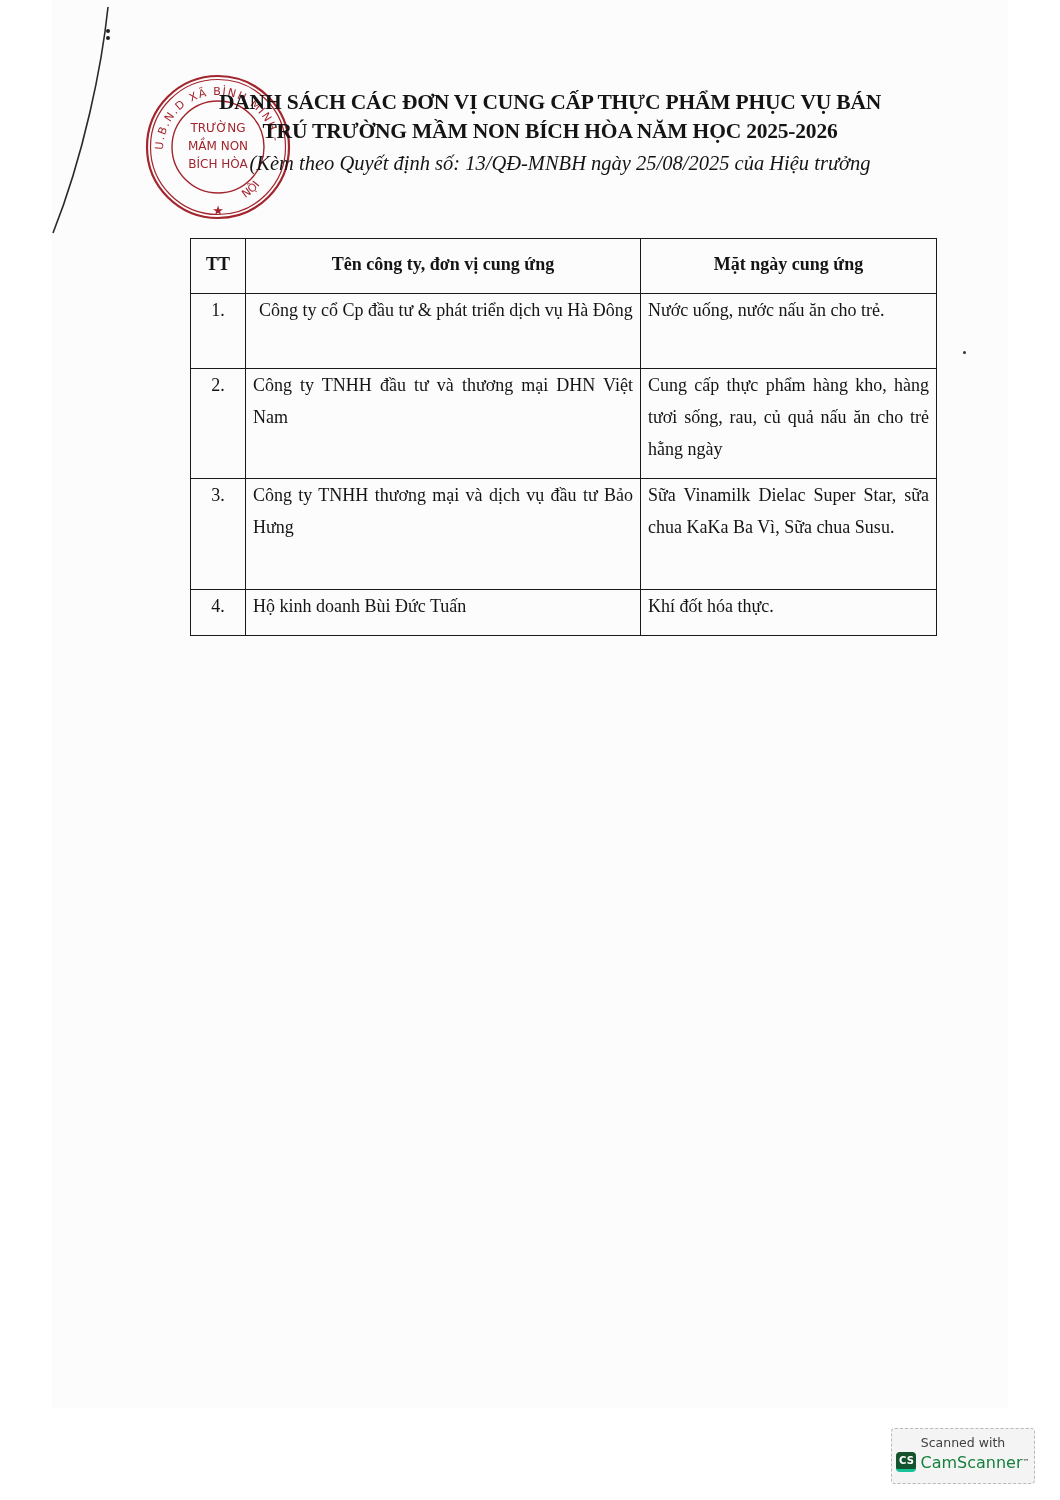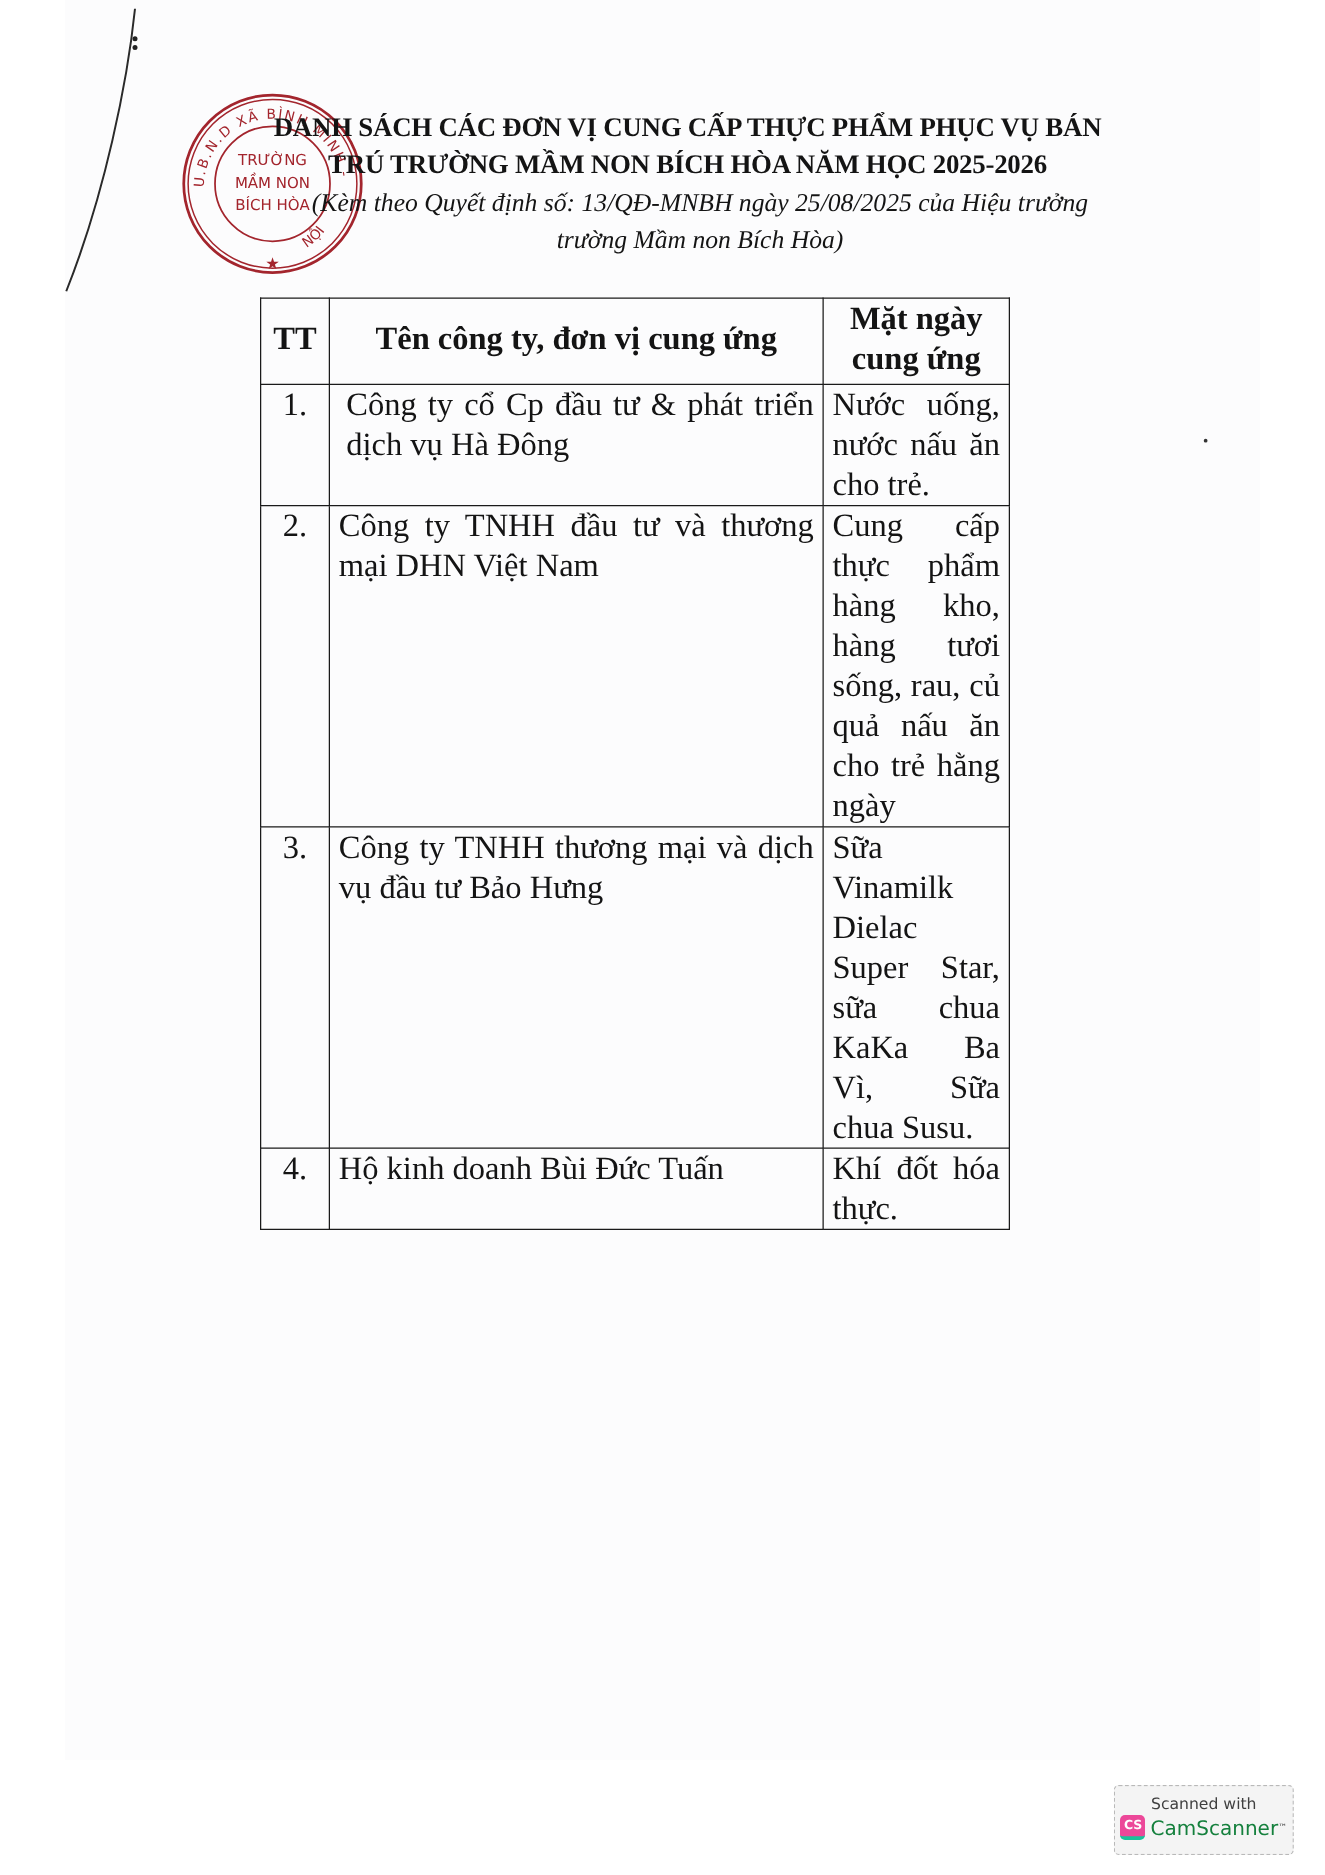--- a/index.html
+++ b/index.html
@@ -22,41 +22,41 @@
   .title {
     position: absolute; left: 160px; top: 88px; width: 780px;
     text-align: center; font-weight: bold; font-size: 21.5px; line-height: 29px;
     letter-spacing: -0.2px;
   }
   .subtitle {
     position: absolute; left: 170px; top: 149px; width: 780px;
     text-align: center; font-style: italic; font-size: 20.5px; line-height: 29px;
   }
   table.suppliers {
-    position: absolute; left: 208px; top: 238px; width: 600px;
-    border-collapse: collapse; font-size: 26px; line-height: 32px;
+    position: absolute; left: 190px; top: 238px; width: 747px;
+    border-collapse: collapse; font-size: 18px; line-height: 32px;
   }
   table.suppliers th, table.suppliers td {
     border: 1.6px solid #1a1a1a; vertical-align: top; padding: 0 7px;
   }
   table.suppliers th { font-weight: bold; text-align: center; height: 50px; vertical-align: middle; padding-bottom: 4px; }
   td.tt { text-align: center; width: 40px; padding-top: 2px; }
   td.name { width: 374px; text-align: justify; padding-top: 2px; }
   td.goods { text-align: justify; padding-top: 0; }
   .justify-last { text-align-last: left; }
   .dot { position: absolute; width: 3px; height: 3px; border-radius: 2px; background: #333; }
   .cs-badge {
     position: absolute; left: 891px; top: 1428px; width: 142px; height: 54px;
     border: 1.5px dashed #b9b9b9; border-radius: 4px; background: #f4f4f4;
     font-family: "DejaVu Sans", sans-serif; text-align: center;
   }
   .cs-top { font-size: 12.5px; color: #404040; margin-top: 6px; }
   .cs-row { display: flex; align-items: center; justify-content: center; margin-top: 2px; }
   .cs-logo {
-    width: 20px; height: 20px; border-radius: 4px; background: #ec4899;
+    width: 20px; height: 20px; border-radius: 4px; background: #14532d;
     color: #fff; font-size: 10px; font-weight: bold; line-height: 17px;
     border-bottom: 3px solid #19c39a; box-sizing: border-box; margin-right: 4px;
   }
   .cs-name { font-size: 16px; color: #15803d; font-weight: 500; }
   .cs-tm { font-size: 7px; vertical-align: top; color: #333; }
 </style>
 </head>
 <body>
 
 <div class="paper"></div>
@@ -87,21 +87,20 @@
   <text x="75" y="143" text-anchor="middle" font-family="DejaVu Sans, sans-serif" font-size="13" fill="#a3252d">★</text>
 </svg>
 
 <div class="title">
   <div>DANH SÁCH CÁC ĐƠN VỊ CUNG CẤP THỰC PHẨM PHỤC VỤ BÁN</div>
   <div>TRÚ TRƯỜNG MẦM NON BÍCH HÒA NĂM HỌC 2025-2026</div>
 </div>
 
 <div class="subtitle">
   <div>(Kèm theo Quyết định số: 13/QĐ-MNBH ngày 25/08/2025 của Hiệu trưởng</div>
-  <div>trường Mầm non Bích Hòa)</div>
 </div>
 
 <table class="suppliers">
   <thead>
     <tr>
       <th>TT</th>
       <th>Tên công ty, đơn vị cung ứng</th>
       <th>Mặt ngày cung ứng</th>
     </tr>
   </thead>

